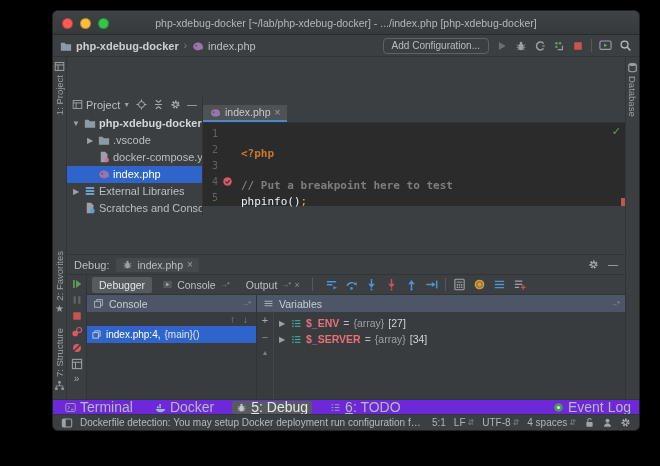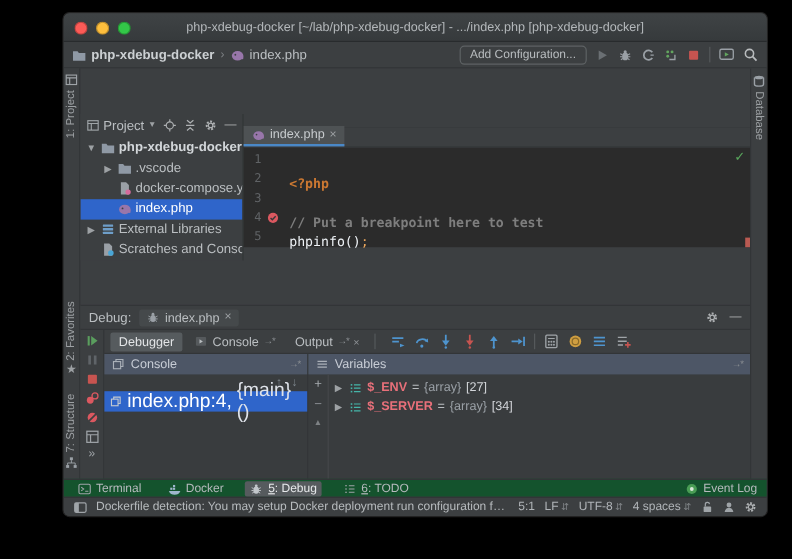--- a/index.html
+++ b/index.html
@@ -82,37 +82,37 @@
   .dbtab.active{background:#565b5e;color:#e3e5e7;align-items:center;}
   .pin{font-size:8px;color:#8a8e92;letter-spacing:-1px;}
   .stepicons{display:flex;align-items:center;gap:7px;margin-left:6px;}
   .panels{flex:1;display:flex;min-height:0;}
   .frames-panel{width:170px;flex:0 0 170px;border-right:1px solid #323537;display:flex;flex-direction:column;background:#393c3e;}
   .subheader{height:17px;flex:0 0 17px;background:#4d5666;color:#c8cdd6;font-size:10.5px;
     display:flex;align-items:center;gap:5px;padding:0 6px;}
   .sub-right{margin-left:auto;display:flex;align-items:center;}
   .frames-body{flex:1;position:relative;padding-top:14px;}
   .updown{position:absolute;top:3px;right:8px;display:flex;gap:8px;font-size:10px;color:#7d868c;}
-  .frow{height:17px;display:flex;align-items:center;gap:4px;padding:0 4px;font-size:16px;color:#cdd1d5;}
+  .frow{height:17px;display:flex;align-items:center;gap:4px;padding:0 4px;font-size:10px;color:#cdd1d5;}
   .frow.selected{background:#2f65ca;color:#fff;}
   .frow .fn{color:#dfe3ea;}
   .variables-panel{flex:1;display:flex;flex-direction:column;min-width:0;background:#393c3e;}
   .vars-body{flex:1;display:flex;min-height:0;}
   .watch-col{width:17px;flex:0 0 17px;border-right:1px solid #45484a;display:flex;flex-direction:column;
     align-items:center;padding-top:3px;gap:6px;color:#9fa4a8;font-size:11px;}
   .vrows{flex:1;padding-top:3px;}
   .vrow{height:16px;display:flex;align-items:center;gap:4px;padding-left:5px;font-size:10.5px;}
   .vrow .arr{color:#9da1a4;font-size:8px;width:8px;}
   .vname{color:#e8707a;font-weight:bold;}
   .veq{color:#b8bcbf;}
   .vtype{color:#9aa0a6;}
   .vsize{color:#d2d5d9;}
   
-  .bottom-toolbar{height:15px;flex:0 0 15px;background:#14532d;border-top:1px solid #323537;
-    display:flex;align-items:center;gap:14px;padding:0 8px;font-size:10px;color:#b6babd;}
+  .bottom-toolbar{height:15px;flex:0 0 15px;background:#6d28d9;border-top:1px solid #323537;
+    display:flex;align-items:center;gap:14px;padding:0 8px;font-size:14px;color:#b6babd;}
   .bbitem{display:flex;align-items:center;gap:4px;padding:0 4px;height:13px;border-radius:2px;}
   .bbitem.active{background:#565b5e;color:#e6e8ea;}
   .bbitem .u{text-decoration:underline;}
   .bb-right{margin-left:auto;display:flex;align-items:center;gap:4px;}
   .statusbar{height:16px;flex:0 0 16px;background:#3c3f41;border-top:1px solid #323537;
     display:flex;align-items:center;gap:7px;padding:0 8px;font-size:10px;color:#b0b4b8;}
   .sb-msg{flex:1;white-space:nowrap;overflow:hidden;text-overflow:ellipsis;color:#b6babd;}
   .sb-right{display:flex;align-items:center;gap:8px;flex:0 0 auto;}
   .sb-widget{display:flex;align-items:center;gap:2px;}
   .chev{font-size:8px;color:#7f8386;}

